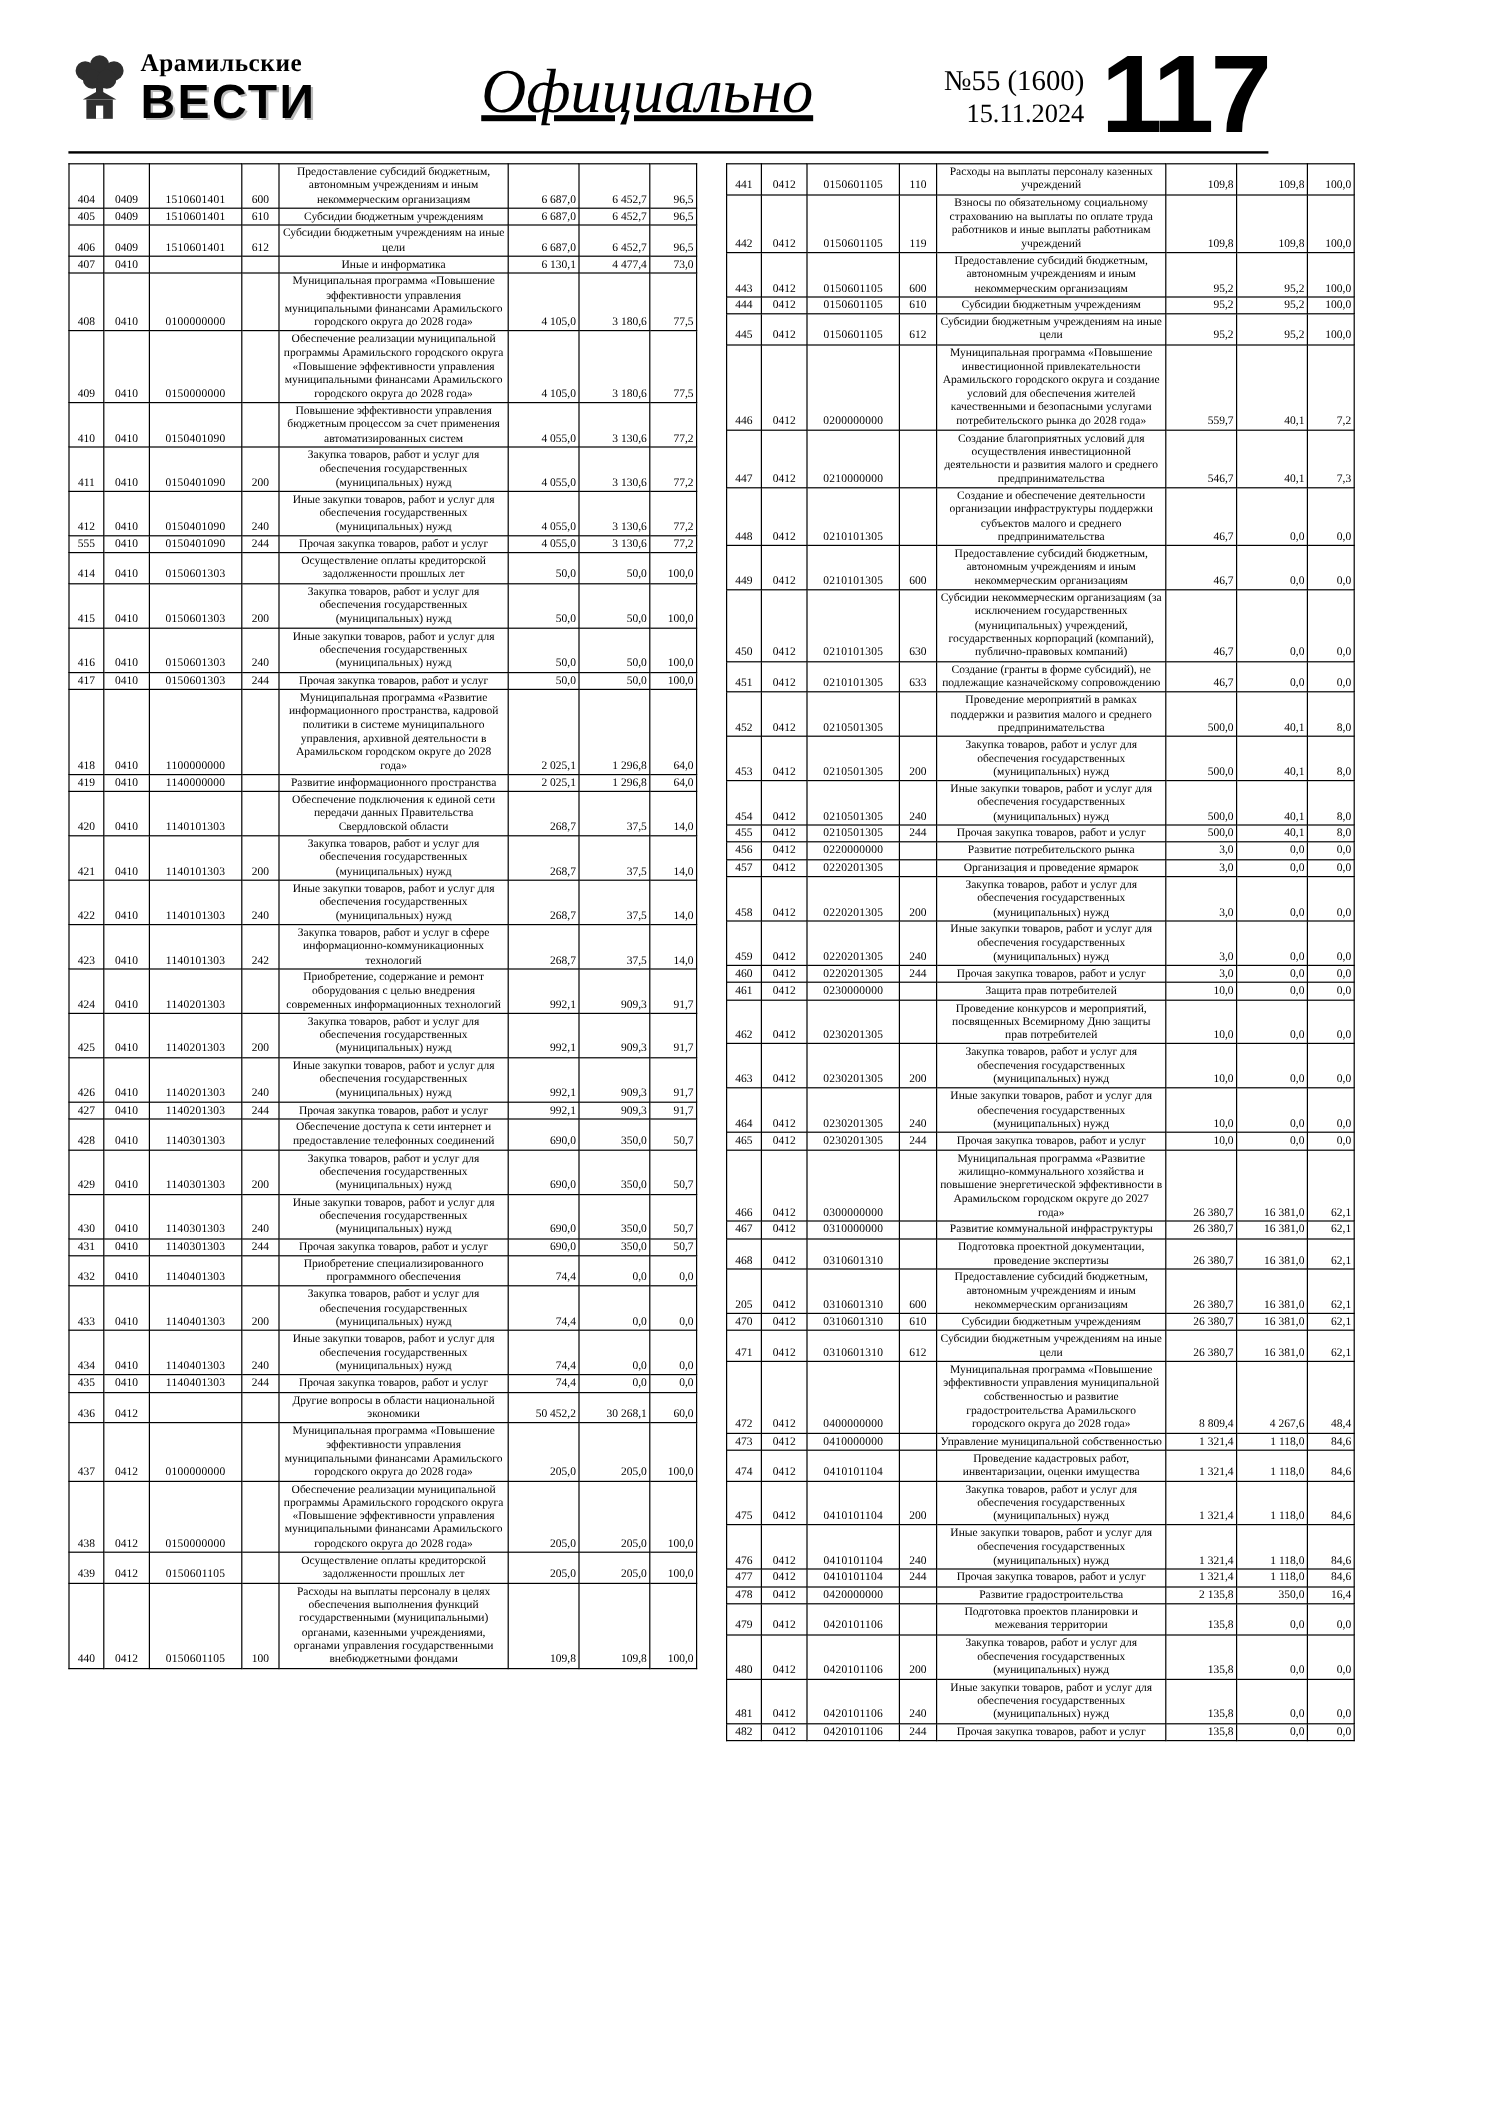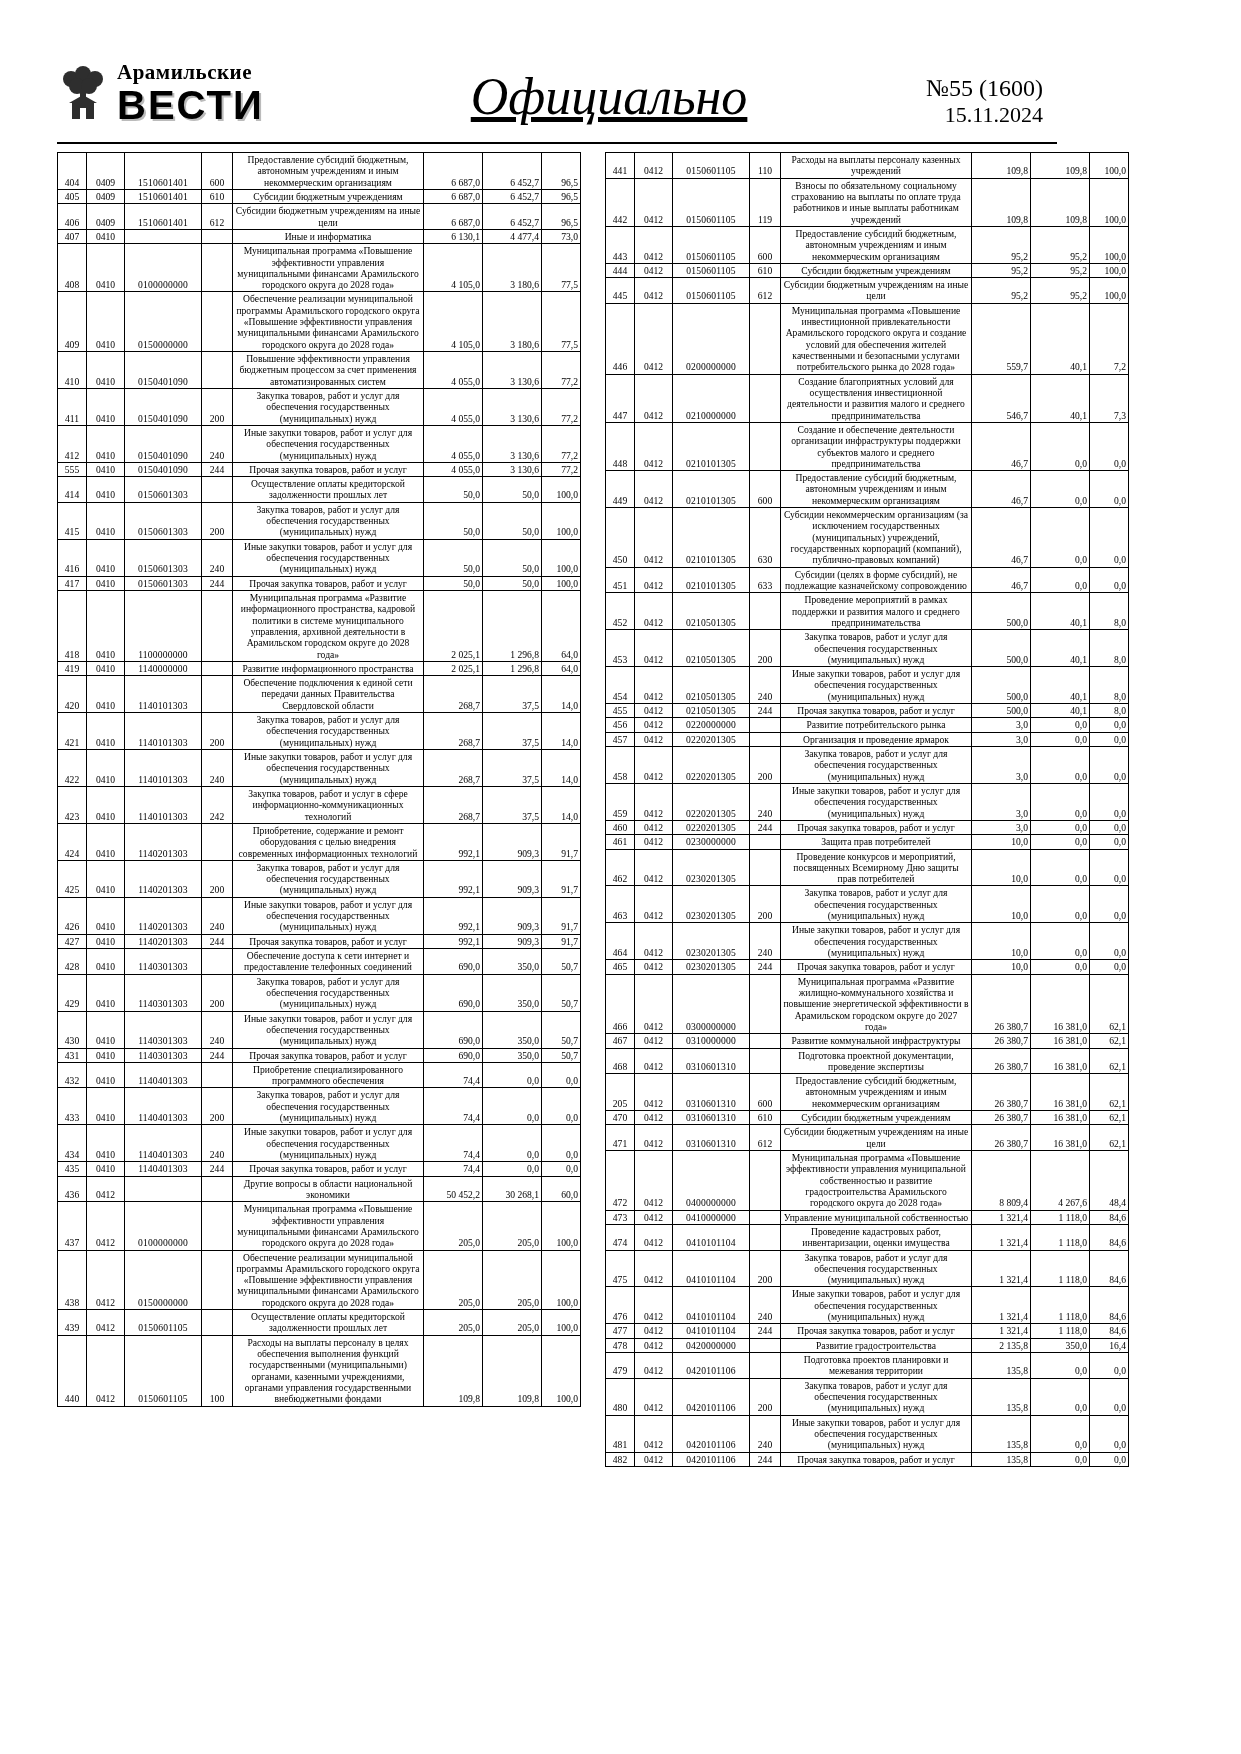--- a/index.html
+++ b/index.html
@@ -1,18 +1,18 @@
 <!DOCTYPE html>
 <html><head>
 <meta charset="utf-8">
 <title>Арамильские ВЕСТИ — Официально</title>
 <style>
   html,body{margin:0;padding:0;background:#ffffff;color:#000;}
   body{width:1241px;min-height:1754px;font-family:"Liberation Serif",serif;}
-  .page{padding:42px 57px 28px 57px;box-sizing:border-box;width:1025px;margin-top:20px;}
+  .page{padding:42px 57px 28px 57px;box-sizing:border-box;width:1025px;}
 
   
   .masthead{display:flex;align-items:flex-start;width:1000px;}
   .brand{display:flex;align-items:center;gap:8px;width:245px;flex:0 0 auto;}
   .brand-icon{display:inline-block;width:52px;height:58px;}
   .brand-text{display:flex;flex-direction:column;line-height:1;}
   .brand-top{font-family:"Liberation Serif",serif;font-weight:bold;font-size:21px;letter-spacing:.5px;}
   .brand-bottom{font-family:"Liberation Sans",sans-serif;font-weight:bold;font-size:40px;letter-spacing:2px;margin-top:2px;text-shadow:2px 2px 0 #bbb;}
   .section-title{flex:1 1 auto;text-align:center;font-style:italic;font-size:52px;line-height:70px;font-family:"Liberation Serif",serif;text-decoration:underline;}
   .issue-block{flex:0 0 auto;text-align:right;padding-top:12px;margin-left:10px;margin-right:14px;white-space:nowrap;}
@@ -58,20 +58,21 @@
       <span class="brand-text">
         <span class="brand-top">Арамильские</span>
         <span class="brand-bottom">ВЕСТИ</span>
       </span>
     </div>
     <div class="section-title">Официально</div>
     <div class="issue-block">
       <div class="issue-no">№55 (1600)</div>
       <div class="issue-date">15.11.2024</div>
     </div>
+    <div class="page-number">117</div>
   </div>
 
   <hr class="head-rule">
 
   <div class="columns">
     <table class="budget">
       <tbody id="left-tbody">
           <tr>
             <td class="c-num">404</td>
             <td class="c-rz">0409</td>
@@ -544,21 +545,21 @@
             <td class="c-name">Субсидии некоммерческим организациям (за исключением государственных (муниципальных) учреждений, государственных корпораций (компаний), публично-правовых компаний)</td>
             <td class="c-val">46,7</td>
             <td class="c-val">0,0</td>
             <td class="c-pct">0,0</td>
           </tr>
           <tr>
             <td class="c-num">451</td>
             <td class="c-rz">0412</td>
             <td class="c-csr">0210101305</td>
             <td class="c-vr">633</td>
-            <td class="c-name">Субсидии (целях в форме субсидий), не подлежащие казначейскому сопровождению</td>
+            <td class="c-name">Создание (гранты в форме субсидий), не подлежащие казначейскому сопровождению</td>
             <td class="c-val">46,7</td>
             <td class="c-val">0,0</td>
             <td class="c-pct">0,0</td>
           </tr>
           <tr>
             <td class="c-num">452</td>
             <td class="c-rz">0412</td>
             <td class="c-csr">0210501305</td>
             <td class="c-vr"></td>
             <td class="c-name">Проведение мероприятий в рамках поддержки и развития малого и среднего предпринимательства</td>

